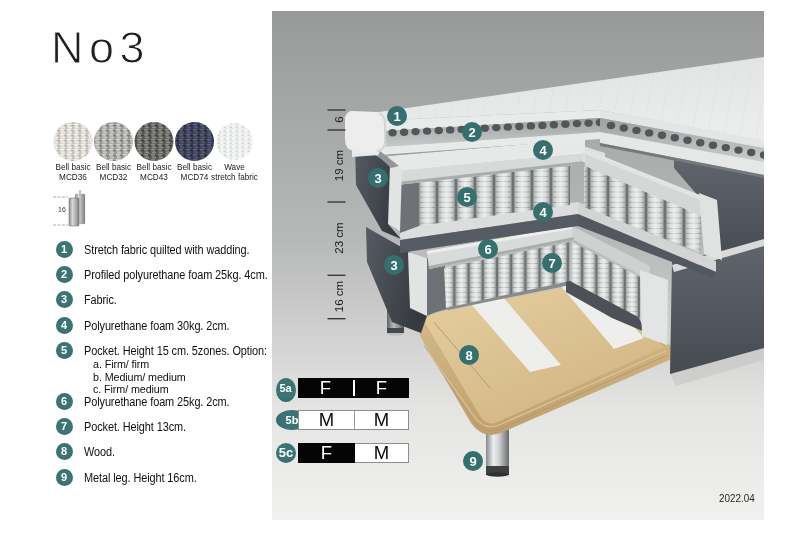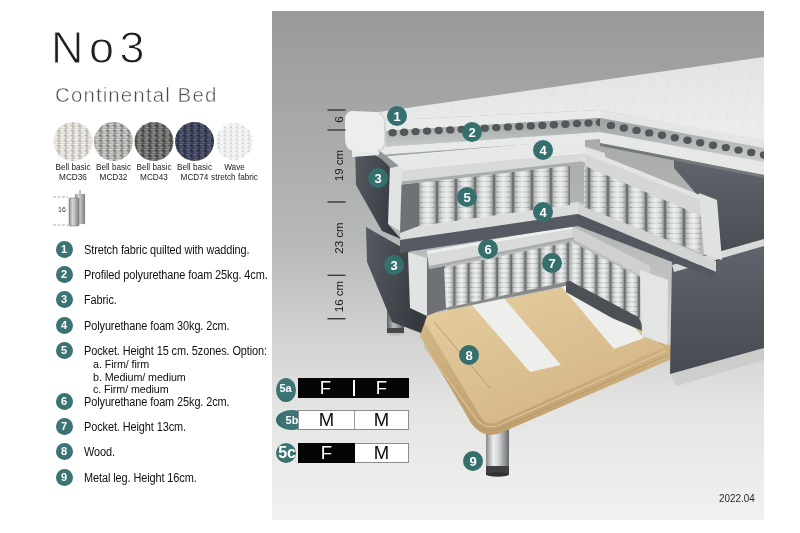--- a/index.html
+++ b/index.html
@@ -11,21 +11,20 @@
          color:#fff;font-size:11px;font-weight:bold;text-align:center;line-height:17px;}
   .li{position:absolute;left:84px;font-size:12px;letter-spacing:-0.1px;color:#101010;white-space:nowrap;line-height:17px;transform:scaleX(0.91);transform-origin:0 50%;}
 </style>
 </head>
 <body>
 
 <div class="abs" style="left:0;top:0;width:272px;height:533px;background:#ffffff;">
 
   <div class="abs" style="left:51px;top:22px;font-size:45px;letter-spacing:5.5px;color:#1f1f1f;-webkit-text-stroke:1px #ffffff;">No3</div>
 
-  <div class="abs" style="left:55px;top:83px;font-size:20.5px;letter-spacing:1.1px;color:#4c4c4c;-webkit-text-stroke:0.5px #ffffff;">Continental Bed</div>
 
   <svg class="abs" style="left:46px;top:114px;" width="216" height="76" viewBox="0 0 216 76">
     <defs>
       <pattern id="wv1" width="7" height="5" patternUnits="userSpaceOnUse">
         <rect width="7" height="5" fill="#d9d6d0"></rect>
         <rect x="0" y="0" width="4" height="1.6" rx="0.8" fill="#f4f2ee"></rect>
         <rect x="4" y="1" width="3" height="1.4" rx="0.7" fill="#b4b0a8"></rect>
         <rect x="1" y="2.6" width="4" height="1.6" rx="0.8" fill="#efede8"></rect>
         <rect x="5" y="3.4" width="2" height="1.2" rx="0.6" fill="#aaa69e"></rect>
       </pattern>
@@ -420,21 +419,21 @@
   </div>
 
   <div class="badge" style="left:276px;top:410px;width:32px;height:20px;line-height:20px;font-size:11px;">5b</div>
 
   <div class="abs" style="left:298px;top:410px;width:109px;height:18px;background:#fff;border:1px solid #8d8d8d;">
     <div class="abs" style="left:54.5px;top:0;width:1px;height:18px;background:#999;"></div>
     <div class="abs" style="left:0;top:-1px;width:55px;height:20px;color:#0a0a0a;font-size:18.5px;text-align:center;line-height:20px;">M</div>
     <div class="abs" style="left:55px;top:-1px;width:55px;height:20px;color:#0a0a0a;font-size:18.5px;text-align:center;line-height:20px;">M</div>
   </div>
 
-  <div class="badge" style="left:276px;top:442.5px;width:20px;height:20px;line-height:20px;font-size:16px;text-align:right;">5c</div>
+  <div class="badge" style="left:276px;top:442.5px;width:20px;height:20px;line-height:20px;font-size:13px;">5c</div>
 
   <div class="abs" style="left:298px;top:442.5px;width:109px;height:18px;background:#fff;border:1px solid #8d8d8d;">
     <div class="abs" style="left:-1px;top:-1px;width:56.5px;height:20px;background:#050505;"></div>
     <div class="abs" style="left:0;top:-1px;width:55px;height:20px;color:#fff;font-size:18.5px;text-align:center;line-height:20px;">F</div>
     <div class="abs" style="left:55px;top:-1px;width:55px;height:20px;color:#0a0a0a;font-size:18.5px;text-align:center;line-height:20px;">M</div>
   </div>
 </div>
 
 <div class="abs" style="left:719px;top:492px;font-size:11px;color:#2a2a2a;transform:scaleX(0.9);transform-origin:0 50%;">2022.04</div>
 

